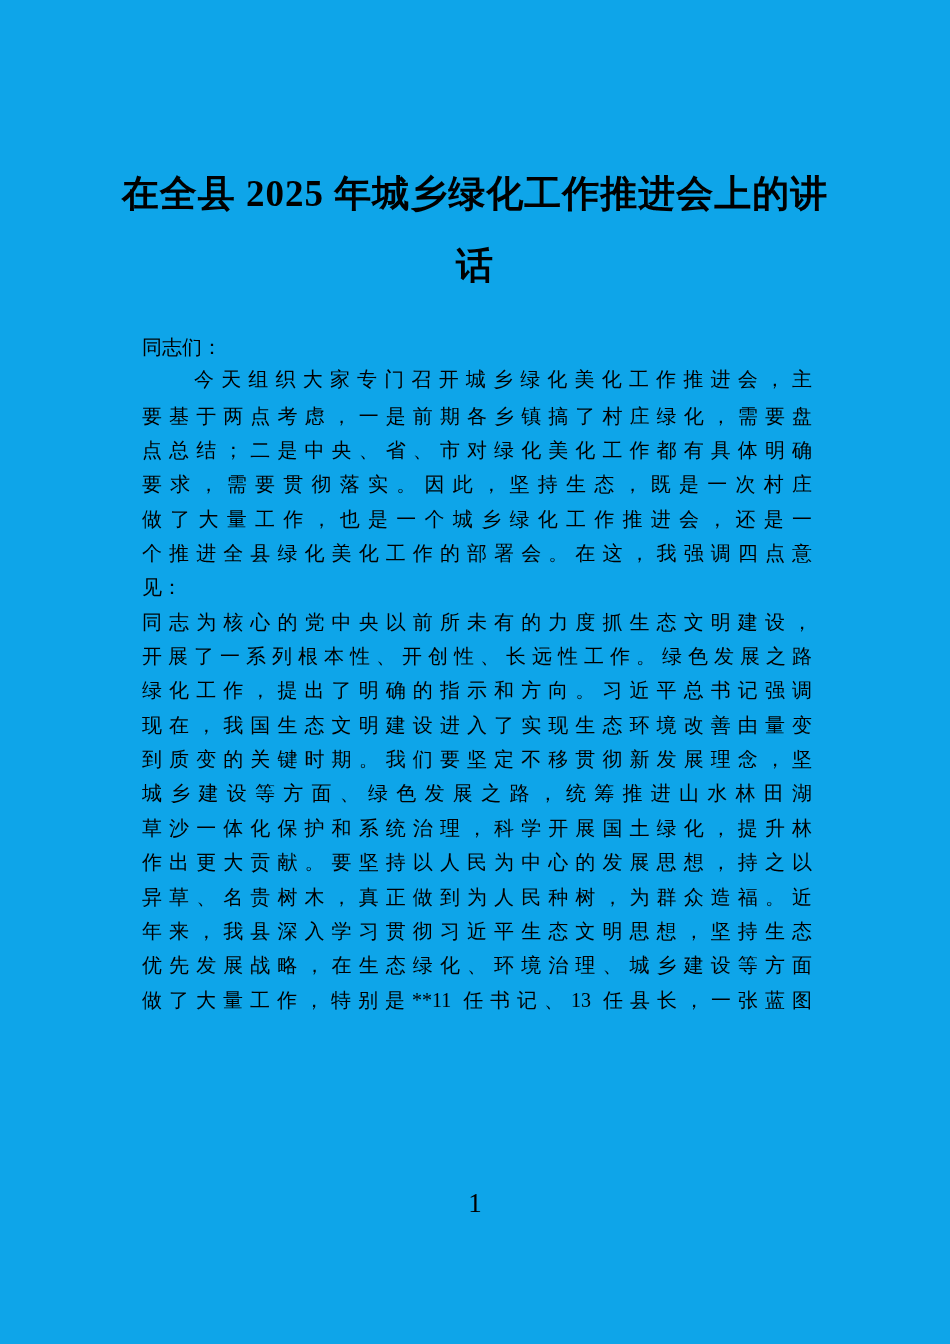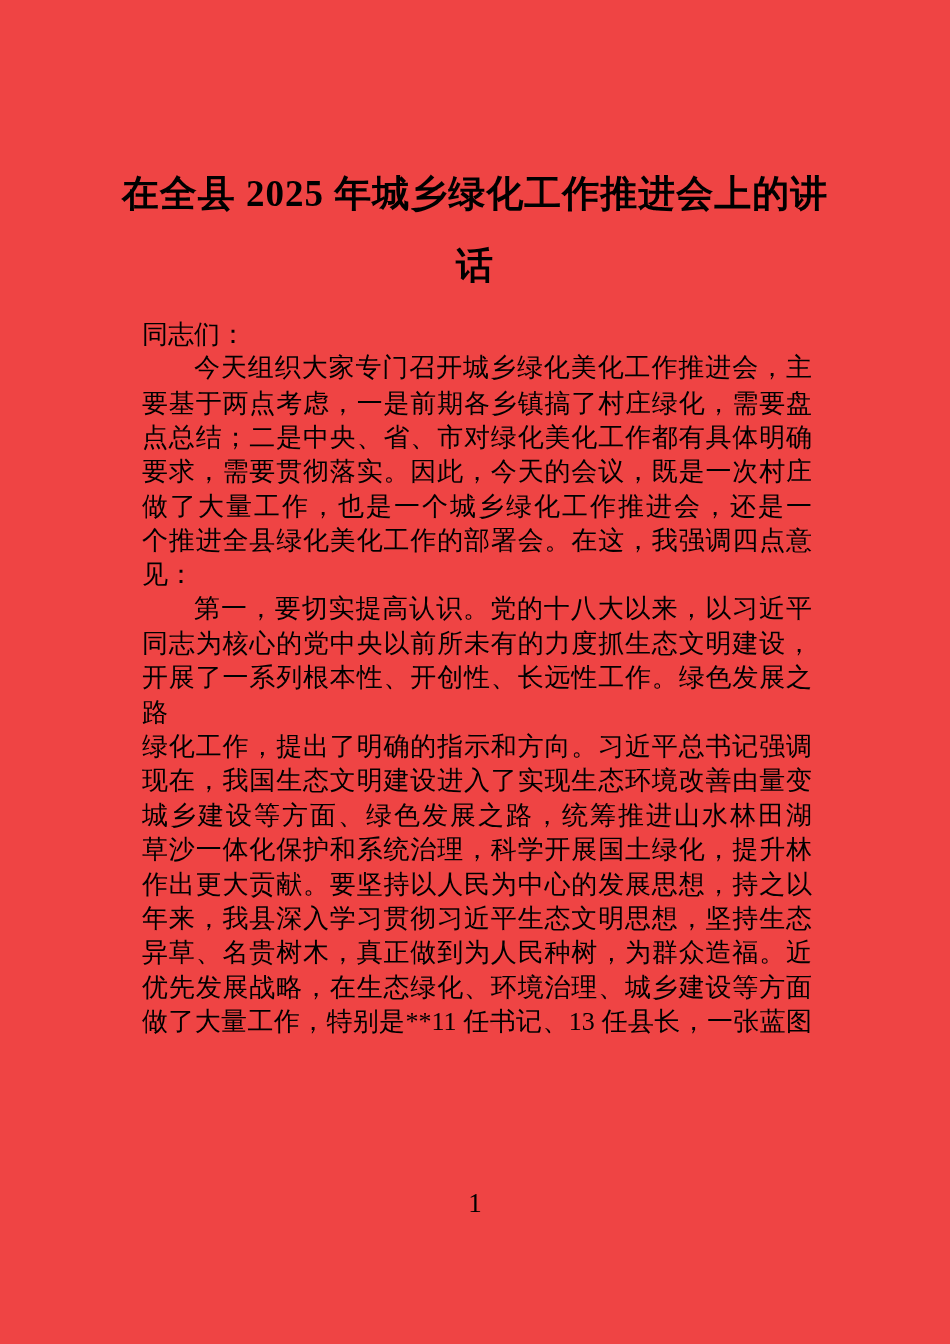--- a/index.html
+++ b/index.html
@@ -4,41 +4,41 @@
 <style>
   html, body {
     margin: 0;
     padding: 0;
     background: #ffffff;
   }
   .page {
     position: relative;
     width: 950px;
     height: 1344px;
-    background: #ef4444;
+    background: #0ea5e9;
     color: #000000;
     font-family: "Liberation Serif", "DejaVu Serif", serif;
     overflow: hidden;
     margin: 0 auto;
   }
   .doc-title {
     padding-top: 158px;
     text-align: center;
     font-size: 37px;
     font-weight: 700;
     letter-spacing: 1px;
   }
   .title-line {
     line-height: 72px;
   }
   .doc-body {
-    margin-top: 16px;
+    margin-top: 28px;
     padding-left: 142px;
     padding-right: 138px;
-    font-size: 26px;
+    font-size: 20px;
   }
   .body-line {
     line-height: 34.35px;
     text-align: left;
   }
   .body-line.stretch {
     text-align: justify;
     text-align-last: justify;
   }
   .body-line.indent {
@@ -61,31 +61,31 @@
 <div class="page">
   <div class="doc-title">
       <div class="title-line">在全县 2025 年城乡绿化工作推进会上的讲</div>
       <div class="title-line">话</div>
     </div>
   <div class="doc-body">
       <div class="body-line">同志们：</div>
       <div class="body-line indent stretch">今天组织大家专门召开城乡绿化美化工作推进会，主</div>
       <div class="body-line stretch">要基于两点考虑，一是前期各乡镇搞了村庄绿化，需要盘</div>
       <div class="body-line stretch">点总结；二是中央、省、市对绿化美化工作都有具体明确</div>
-      <div class="body-line stretch">要求，需要贯彻落实。因此，今天的会议，既是一次村庄</div>
+      <div class="body-line stretch">要求，需要贯彻落实。因此，坚持生态，既是一次村庄</div>
       <div class="body-line stretch">做了大量工作，也是一个城乡绿化工作推进会，还是一</div>
       <div class="body-line stretch">个推进全县绿化美化工作的部署会。在这，我强调四点意</div>
       <div class="body-line">见：</div>
-      <div class="body-line indent stretch">第一，要切实提高认识。党的十八大以来，以习近平</div>
       <div class="body-line stretch">同志为核心的党中央以前所未有的力度抓生态文明建设，</div>
       <div class="body-line stretch">开展了一系列根本性、开创性、长远性工作。绿色发展之路</div>
       <div class="body-line stretch">绿化工作，提出了明确的指示和方向。习近平总书记强调</div>
       <div class="body-line stretch">现在，我国生态文明建设进入了实现生态环境改善由量变</div>
+      <div class="body-line stretch">到质变的关键时期。我们要坚定不移贯彻新发展理念，坚</div>
       <div class="body-line stretch">城乡建设等方面、绿色发展之路，统筹推进山水林田湖</div>
       <div class="body-line stretch">草沙一体化保护和系统治理，科学开展国土绿化，提升林</div>
       <div class="body-line stretch">作出更大贡献。要坚持以人民为中心的发展思想，持之以</div>
+      <div class="body-line stretch">异草、名贵树木，真正做到为人民种树，为群众造福。近</div>
       <div class="body-line stretch">年来，我县深入学习贯彻习近平生态文明思想，坚持生态</div>
-      <div class="body-line stretch">异草、名贵树木，真正做到为人民种树，为群众造福。近</div>
       <div class="body-line stretch">优先发展战略，在生态绿化、环境治理、城乡建设等方面</div>
       <div class="body-line stretch">做了大量工作，特别是**11 任书记、13 任县长，一张蓝图</div>
     </div>
   <div class="page-number">1</div>
 </div>
 
 </body></html>

